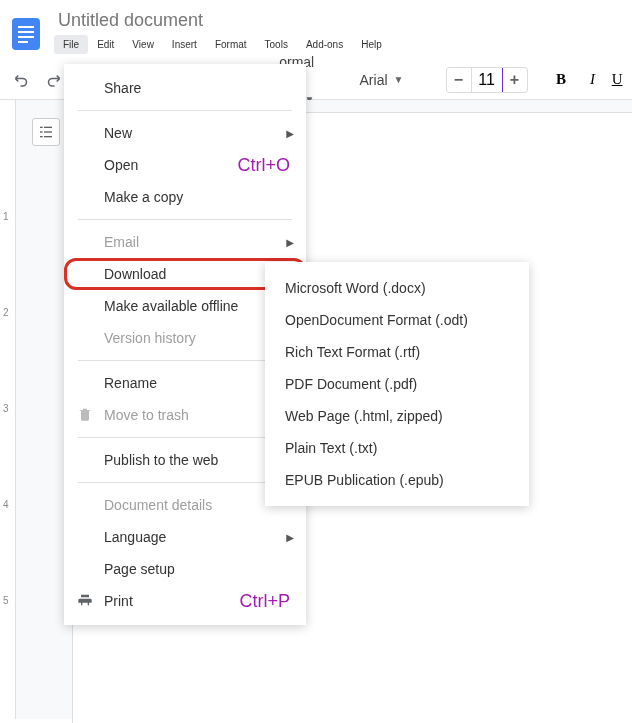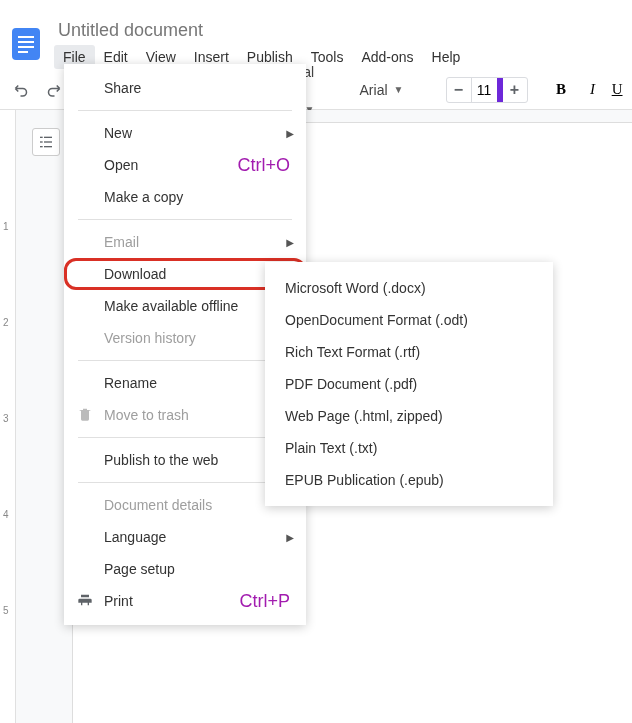--- a/index.html
+++ b/index.html
@@ -11,21 +11,21 @@
     body {
       background: #fff;
       width: 632px;
       height: 723px;
       overflow: hidden;
       position: relative;
     }
     .header {
       display: flex;
       align-items: flex-start;
-      padding: 18px 0 0 0;
+      padding: 8px 0 0 0;
       background: #fff;
     }
     .docs-icon {
       width: 40px;
       height: 52px;
       display: flex;
       align-items: center;
       justify-content: center;
       margin-left: 6px;
     }
@@ -41,21 +41,21 @@
       font-size: 18px;
       color: #777;
       padding: 2px 0 4px 4px;
     }
     .menu-bar {
       display: flex;
       gap: 0;
     }
     .menu-item {
       padding: 4px 9px;
-      font-size: 14px;
+      font-size: 10px;
       color: #333;
       cursor: pointer;
       border-radius: 3px;
     }
     .menu-item.active {
       background: #e8eaed;
     }
     .toolbar {
       display: flex;
       align-items: center;
@@ -115,23 +115,23 @@
       align-items: center;
       justify-content: center;
       cursor: pointer;
       font-size: 16px;
       color: #5f6368;
       font-weight: bold;
     }
     .font-size-value {
       width: 32px;
       text-align: center;
-      font-size: 14px;
+      font-size: 16px;
       border-left: 1px solid #dadce0;
-      border-right: 6px solid #6d28d9;
+      border-right: 1px solid #6d28d9;
       height: 24px;
       line-height: 24px;
     }
     .bold-btn {
       font-weight: bold;
       font-size: 15px;
       font-family: 'Times New Roman', serif;
       width: 28px;
       text-align: center;
     }
@@ -244,21 +244,21 @@
     }
     .dropdown-divider {
       height: 1px;
       background: #e0e0e0;
       margin: 6px 14px;
     }
     .submenu {
       position: absolute;
       left: 265px;
       top: 262px;
-      width: 288px;
+      width: 264px;
       background: #fff;
       box-shadow: 0 2px 10px rgba(0,0,0,0.2);
       z-index: 101;
       padding: 10px 0;
     }
     .submenu-item {
       padding: 8px 20px;
       font-size: 14px;
       color: #333;
       cursor: pointer;
@@ -283,21 +283,21 @@
       <rect x="10" y="25" width="10" height="2" fill="#fff"></rect>
     </svg>
   </div>
   <div class="header-content">
     <div class="doc-title">Untitled document</div>
     <div class="menu-bar">
       <div class="menu-item active">File</div>
       <div class="menu-item">Edit</div>
       <div class="menu-item">View</div>
       <div class="menu-item">Insert</div>
-      <div class="menu-item">Publish</div>
+      <div class="menu-item">Format</div>
       <div class="menu-item">Tools</div>
       <div class="menu-item">Add-ons</div>
       <div class="menu-item">Help</div>
     </div>
   </div>
 </div>
 
 <div class="toolbar">
   <div class="tool-btn">
     <svg width="18" height="18" viewBox="0 0 24 24" fill="none" stroke="#5f6368" stroke-width="2">

